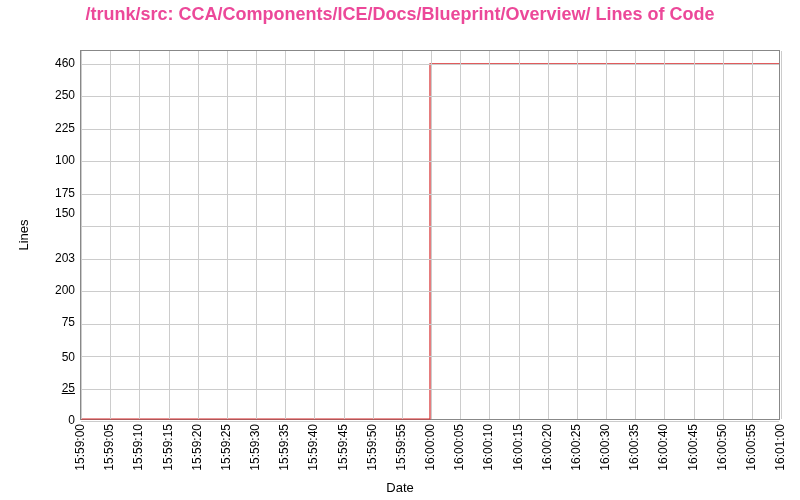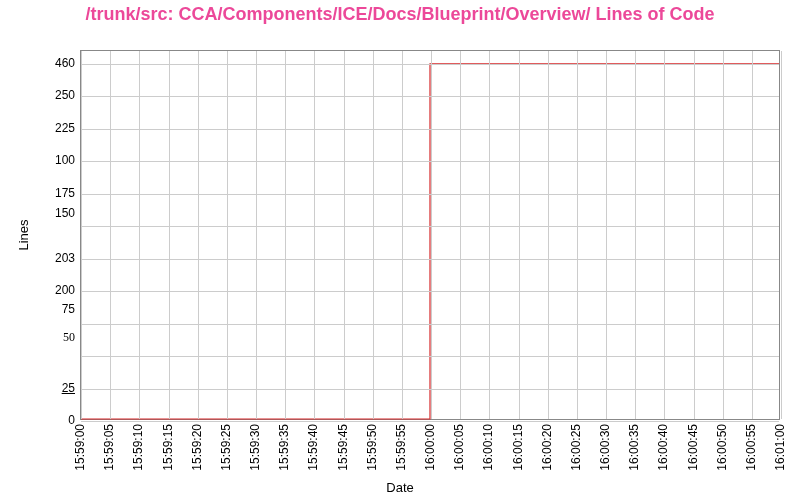--- a/index.html
+++ b/index.html
@@ -138,22 +138,22 @@
     <div class="grid-v" style="left: 641.667px;"></div>
     <div class="grid-v" style="left: 670.833px;"></div>
     <div class="grid-v" style="left: 700px;"></div>
   </div>
 
 <div class="ylabel">Lines</div>
 <div class="xlabel">Date</div>
 
 <div class="ytick" style="top: 420px;">0</div>
 <div class="ytick" style="top: 387.544px; text-decoration: underline;">25</div>
-<div class="ytick" style="top: 337px; font-family: Liberation Serif, serif;">50</div>
-<div class="ytick" style="top: 309px;">75</div>
+<div class="ytick" style="top: 357px;">50</div>
+<div class="ytick" style="top: 322px;">75</div>
 <div class="ytick" style="top: 290.175px;">200</div>
 <div class="ytick" style="top: 257.719px;">203</div>
 <div class="ytick" style="top: 213px;">150</div>
 <div class="ytick" style="top: 192.807px;">175</div>
 <div class="ytick" style="top: 160.351px;">100</div>
 <div class="ytick" style="top: 127.895px;">225</div>
 <div class="ytick" style="top: 95.4386px;">250</div>
 <div class="ytick" style="top: 62.9825px;">460</div>
 <div class="xtick" style="left: 80px;">15:59:00</div>
 <div class="xtick" style="left: 109.167px;">15:59:05</div>

